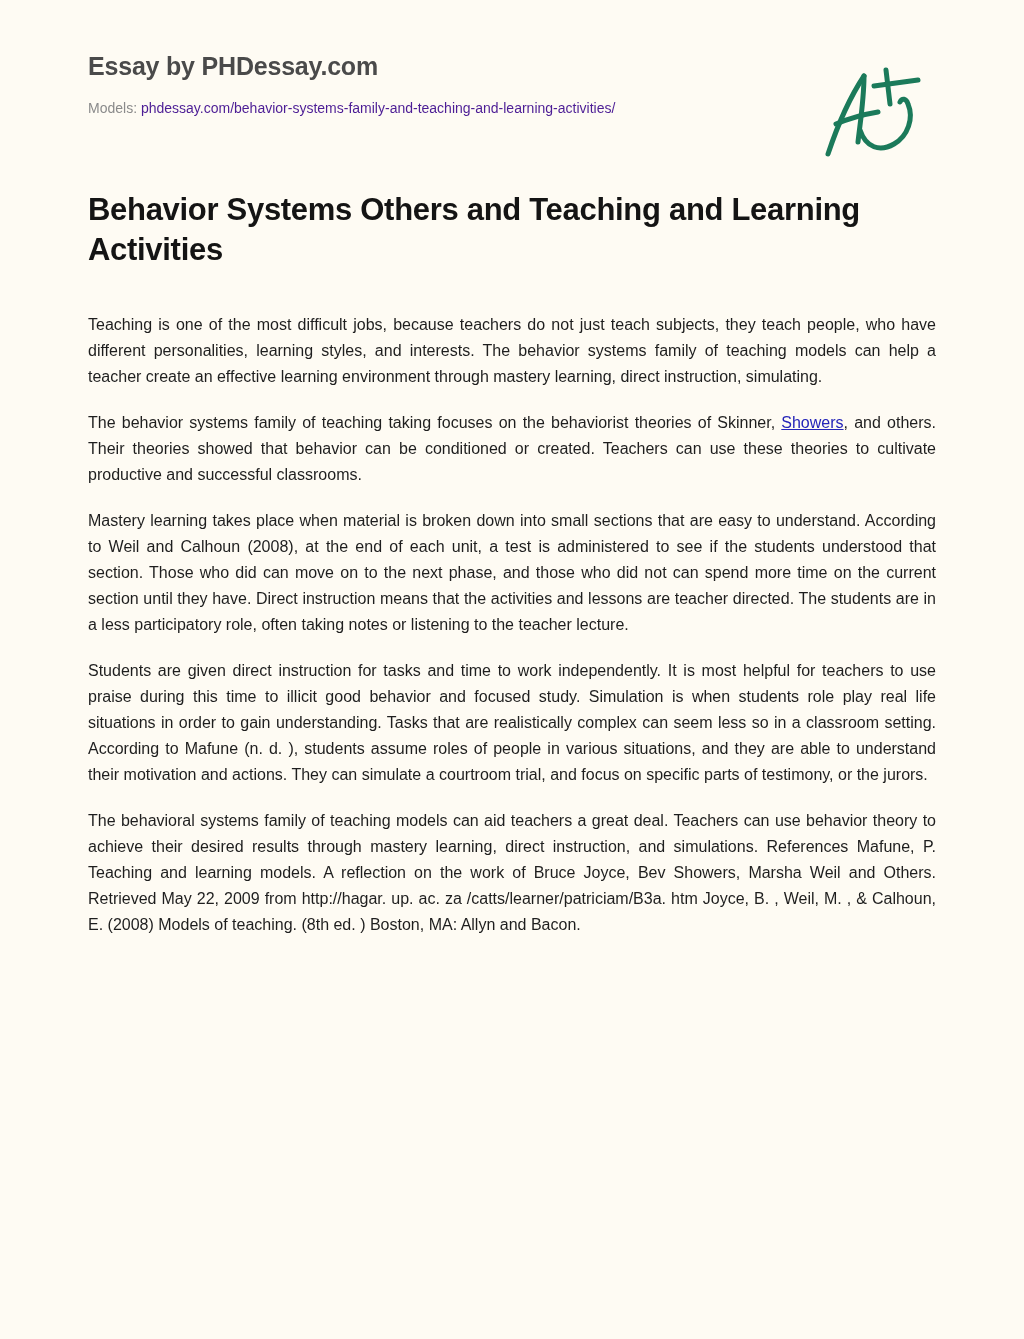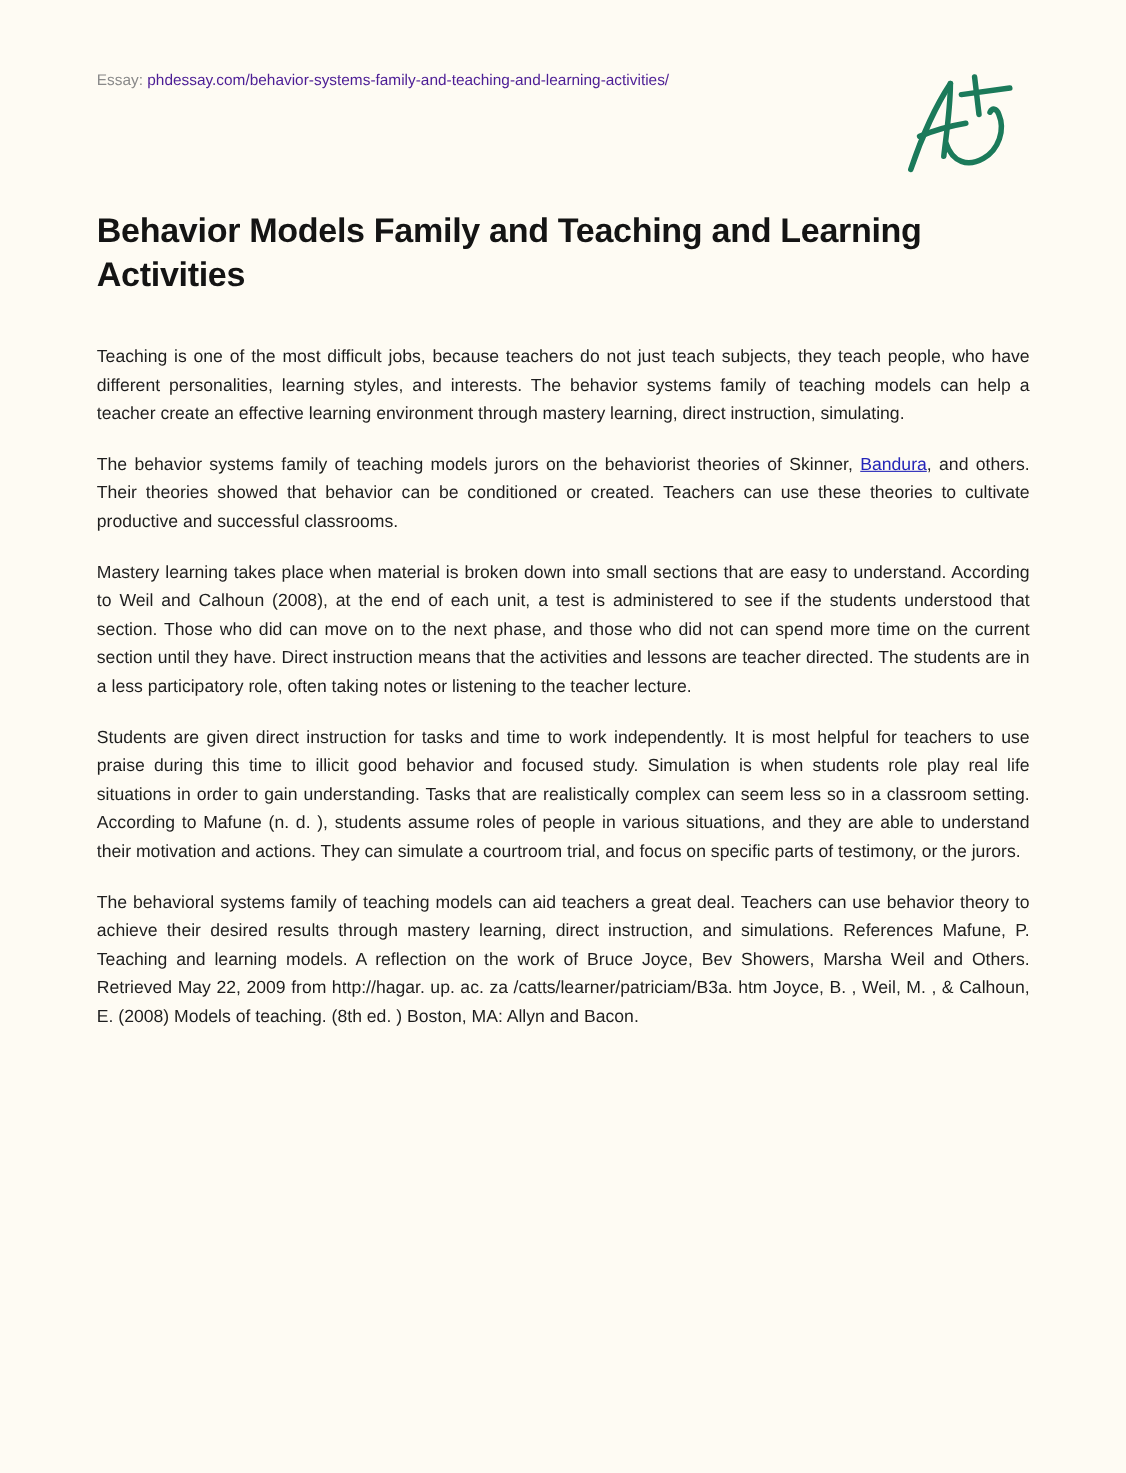--- a/index.html
+++ b/index.html
@@ -73,43 +73,44 @@
     }
     .content a {
       color: #2424b8;
       text-decoration: underline;
     }
   </style>
 </head>
 <body>
 
 <div class="header">
+  <h2 class="site-title">Essay by PHDessay.com</h2>
   <div class="source-line">
-    <span>Essay: </span><a class="source-url">phdessay.com/behavior-systems-family-and-teaching-and-learning-activities/</a>
+    <span>Models: </span><a class="source-url">phdessay.com/behavior-systems-family-and-teaching-and-learning-activities/</a>
   </div>
 </div>
 
 <div class="logo">
   <svg width="110" height="100" viewBox="0 0 110 100" fill="none" stroke="#1b7a5a" stroke-width="5" stroke-linecap="round" stroke-linejoin="round">
 
     <path d="M6 90 C 16 60, 30 30, 42 12"></path>
 
     <path d="M42 12 C 42 35, 38 60, 36 78"></path>
 
     <path d="M14 60 C 28 54, 44 50, 56 48"></path>
 
     <path d="M64 6 L 68 40"></path>
 
     <path d="M52 22 L 96 16"></path>
 
     <path d="M38 66 C 44 84, 58 88, 72 80 C 86 72, 92 54, 86 40 C 84 34, 80 34, 78 38"></path>
   </svg>
 </div>
 
-<h1 class="page-title">Behavior Models Family and Teaching and Learning Activities</h1>
+<h1 class="page-title">Behavior Systems Others and Teaching and Learning Activities</h1>
 
 <div class="content">
   <p>Teaching is one of the most difficult jobs, because teachers do not just teach subjects, they teach people, who have different personalities, learning styles, and interests. The behavior systems family of teaching models can help a teacher create an effective learning environment through mastery learning, direct instruction, simulating.</p>
-  <p><span>The behavior systems family of teaching models jurors on the behaviorist theories of Skinner, </span><a>Bandura</a><span>, and others. Their theories showed that behavior can be conditioned or created. Teachers can use these theories to cultivate productive and successful classrooms.</span></p>
+  <p><span>The behavior systems family of teaching taking focuses on the behaviorist theories of Skinner, </span><a>Showers</a><span>, and others. Their theories showed that behavior can be conditioned or created. Teachers can use these theories to cultivate productive and successful classrooms.</span></p>
   <p>Mastery learning takes place when material is broken down into small sections that are easy to understand. According to Weil and Calhoun (2008), at the end of each unit, a test is administered to see if the students understood that section. Those who did can move on to the next phase, and those who did not can spend more time on the current section until they have. Direct instruction means that the activities and lessons are teacher directed. The students are in a less participatory role, often taking notes or listening to the teacher lecture.</p>
   <p>Students are given direct instruction for tasks and time to work independently. It is most helpful for teachers to use praise during this time to illicit good behavior and focused study. Simulation is when students role play real life situations in order to gain understanding. Tasks that are realistically complex can seem less so in a classroom setting. According to Mafune (n. d. ), students assume roles of people in various situations, and they are able to understand their motivation and actions. They can simulate a courtroom trial, and focus on specific parts of testimony, or the jurors.</p>
   <p>The behavioral systems family of teaching models can aid teachers a great deal. Teachers can use behavior theory to achieve their desired results through mastery learning, direct instruction, and simulations. References Mafune, P. Teaching and learning models. A reflection on the work of Bruce Joyce, Bev Showers, Marsha Weil and Others. Retrieved May 22, 2009 from http://hagar. up. ac. za /catts/learner/patriciam/B3a. htm Joyce, B. , Weil, M. , &amp; Calhoun, E. (2008) Models of teaching. (8th ed. ) Boston, MA: Allyn and Bacon.</p>
 </div>
 
 </body></html>

